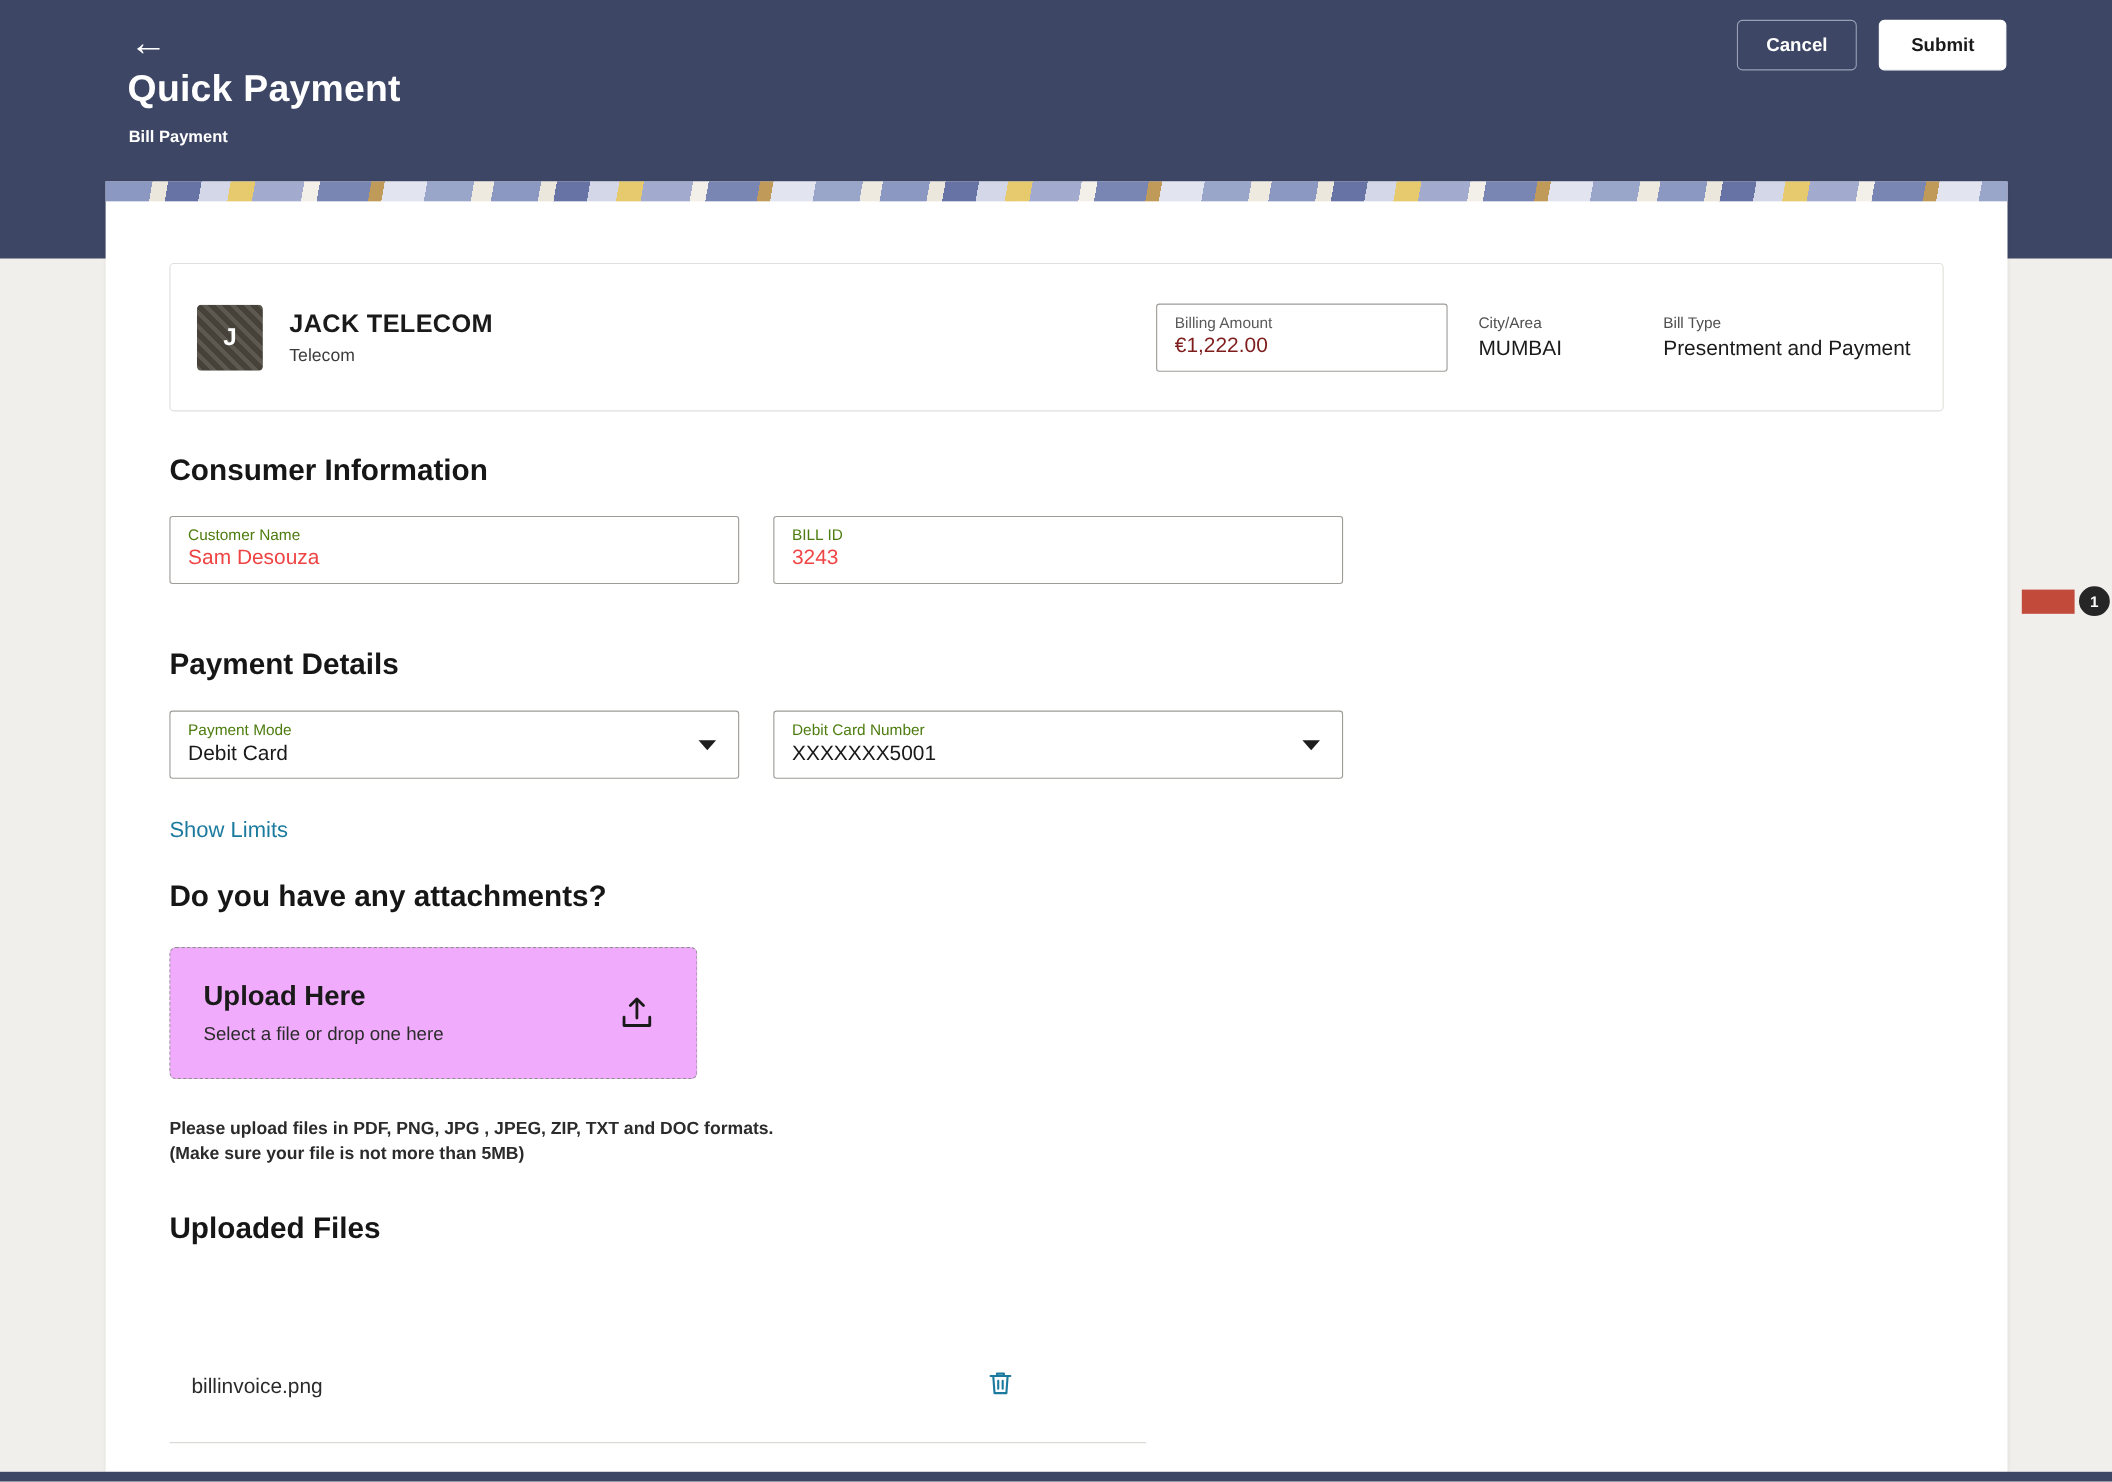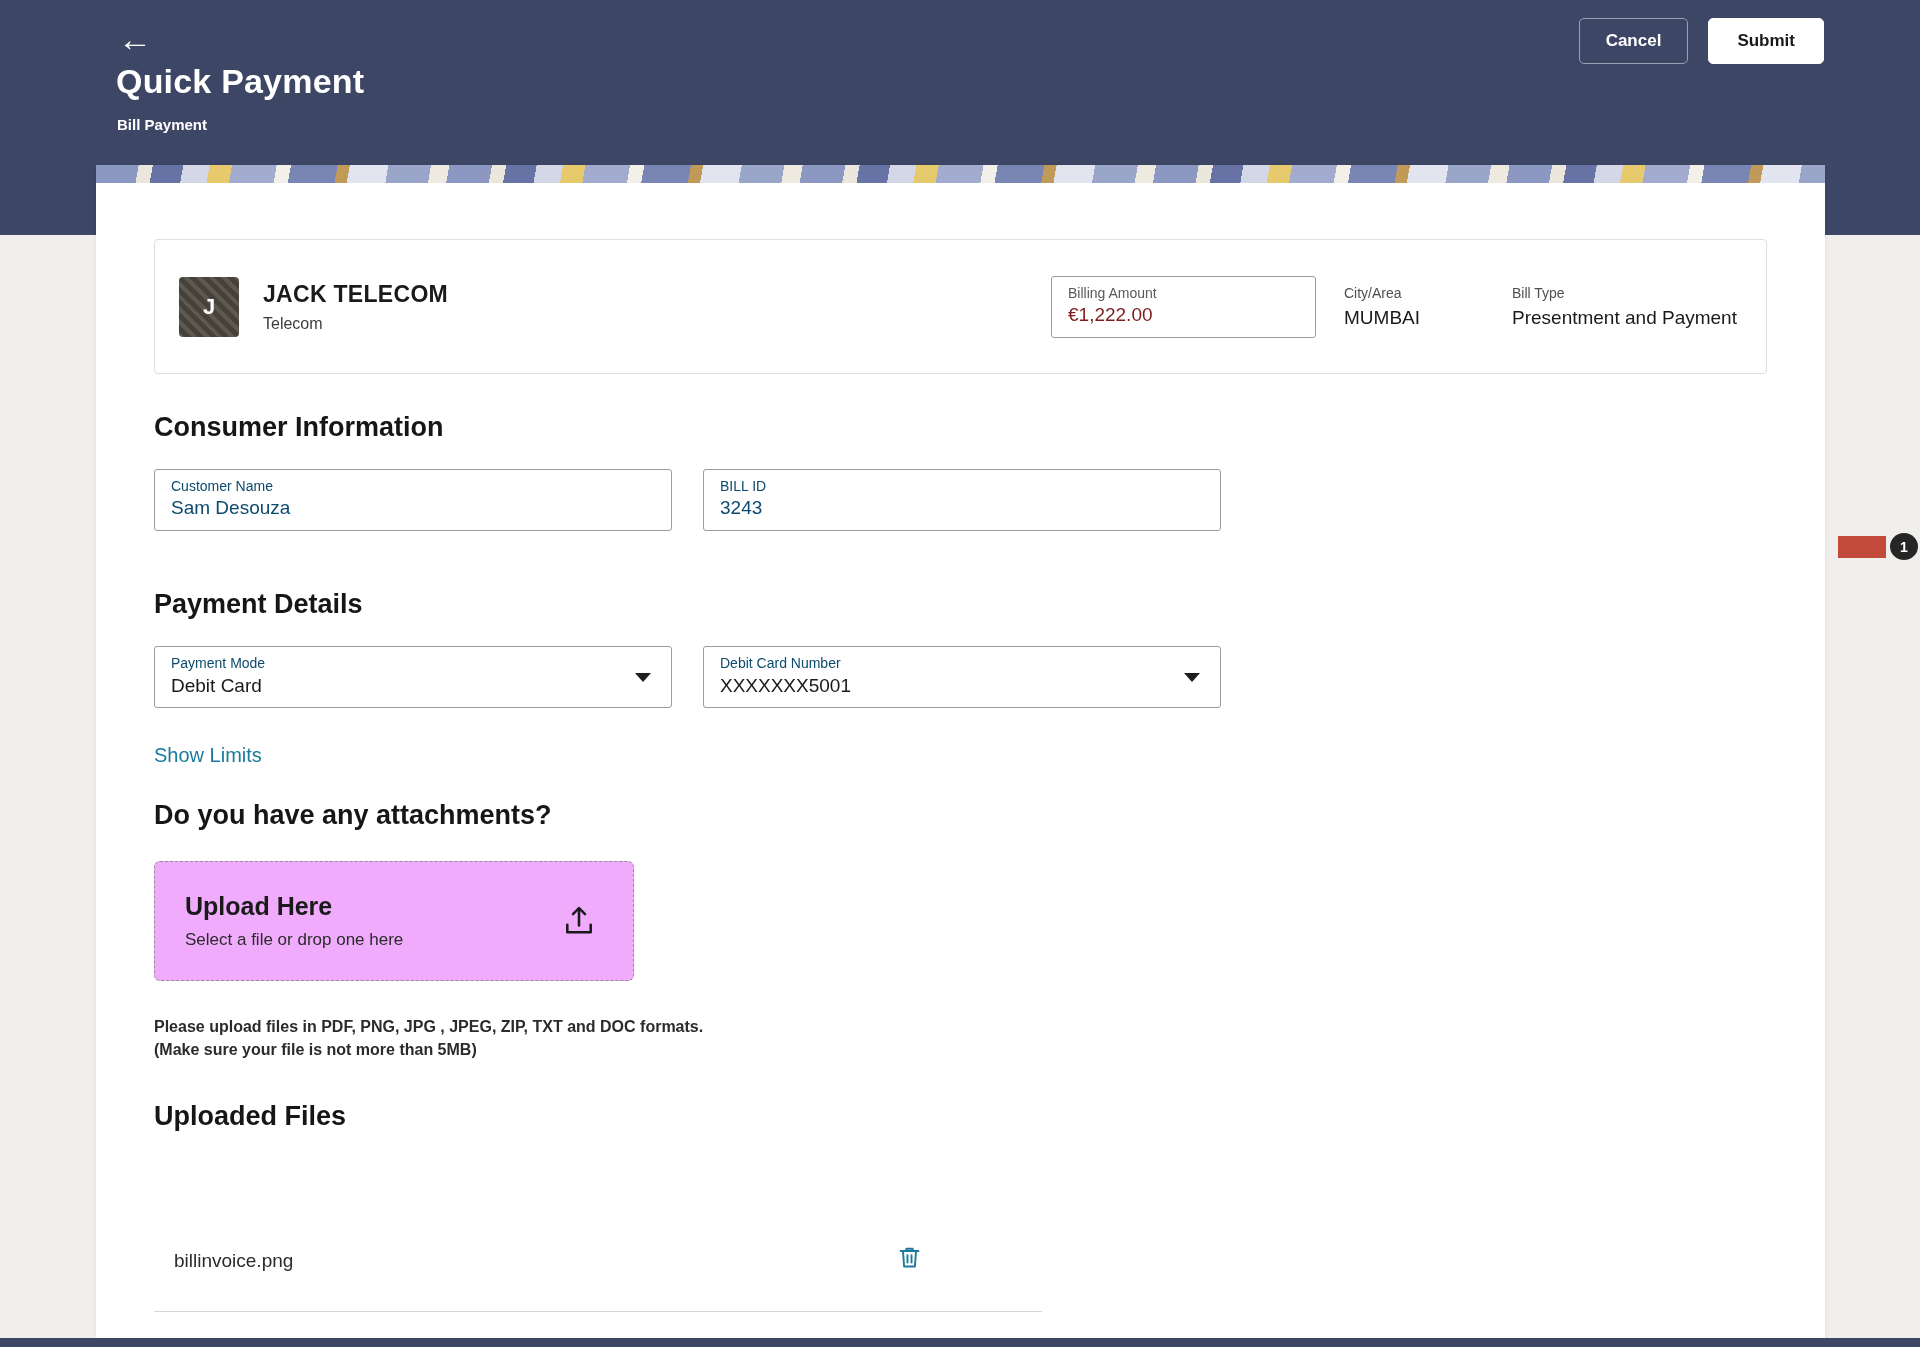--- a/index.html
+++ b/index.html
@@ -106,24 +106,24 @@
   .h-attach     { margin-top:33px; }
   .h-uploaded   { margin-top:40px; }
 
   .fields-row { display:flex; gap:31px; margin-top:26px; }
   .field-box {
     width:518px; height:62px;
     border:1px solid #9f9c98; border-radius:3px;
     padding:8px 16px 0 16px;
     position:relative; background:#fff;
   }
-  .field-box .field-label { font-size:14px; color:#0c4a6e; }
+  .field-box .field-label { font-size:14px; color:#4d7c0f; }
   .field-box input {
     border:none; outline:none; width:100%;
-    font-size:19px; color:#0c4a6e; font-family:inherit;
+    font-size:19px; color:#ef4444; font-family:inherit;
     margin-top:3px; background:transparent;
   }
   .select-box { cursor:pointer; }
   .select-value { font-size:19px; color:#1a1a1a; margin-top:4px; }
   .chevron {
     position:absolute; right:20px; top:26px;
     width:0; height:0;
     border-left:8px solid transparent; border-right:8px solid transparent;
     border-top:9px solid #1d1d1d;
   }

